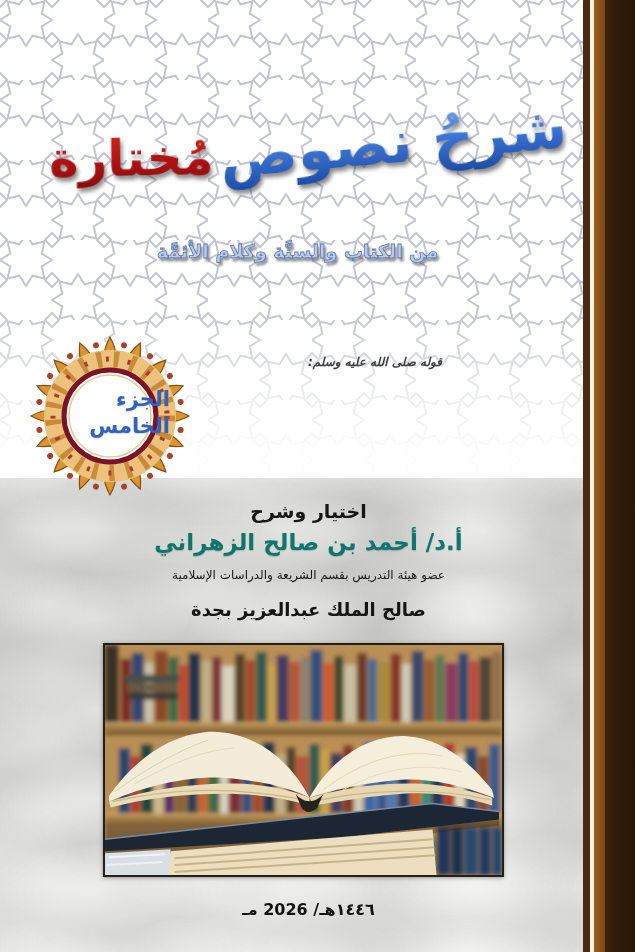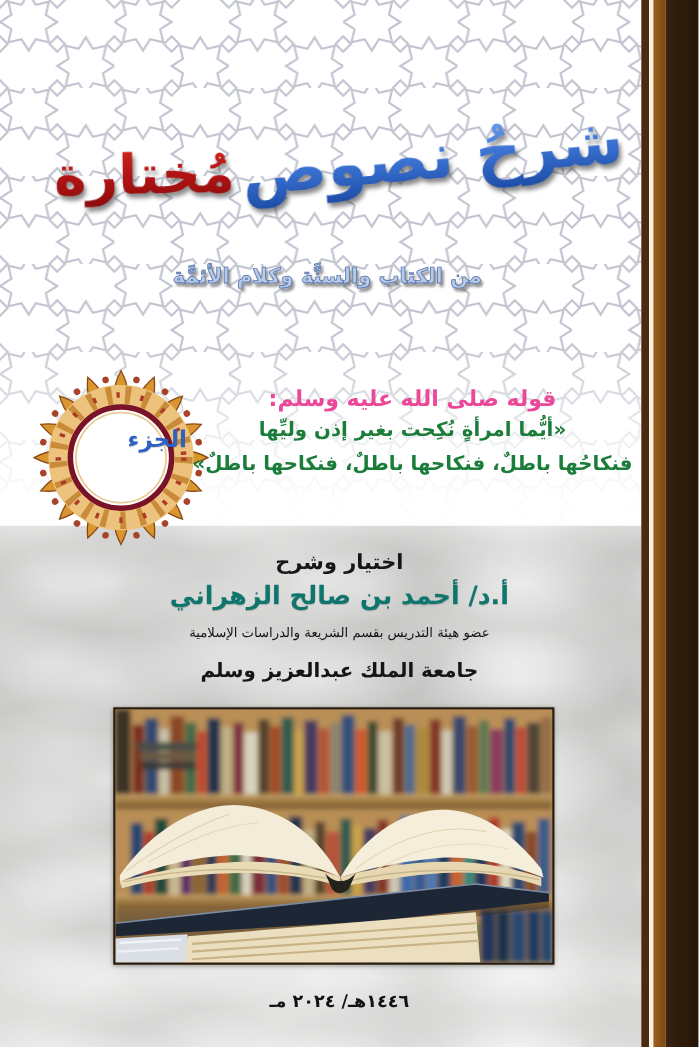--- a/index.html
+++ b/index.html
@@ -74,21 +74,21 @@
   .badge{position:absolute;left:28px;top:334px;width:164px;height:164px;}
   .badge-text{
     position:absolute;left:50px;top:386px;width:120px;text-align:right;
     direction:rtl;color:#2e63c4;font-size:21px;font-weight:bold;line-height:27px;
     text-shadow:0 1px 1px rgba(0,0,0,.15);
   }
   
   .hadith{
     position:absolute;left:160px;top:349px;width:430px;text-align:center;direction:rtl;
   }
-  .hadith .h-intro{font-size:20px;color:#ec4899;font-weight:bold;line-height:26px;}
+  .hadith .h-intro{font-size:12px;color:#404040;font-weight:bold;line-height:26px;font-style:italic;}
   .hadith .h-green{font-size:18px;color:#1c7c3a;font-weight:bold;line-height:31px;}
   
   .cline{position:absolute;left:0;width:583px;text-align:center;direction:rtl;
          transform:translateX(17px);white-space:nowrap;}
   .byline{top:500px;font-size:19px;font-weight:bold;color:#161616;}
   .author-name{top:529px;font-size:23px;font-weight:bold;color:#0f766e;
                text-shadow:0 1px 1px rgba(0,0,0,.2);}
   .author-role{top:568px;font-size:12px;font-weight:normal;color:#151515;}
   .author-univ{top:599px;font-size:18px;font-weight:bold;color:#151515;}
   .date-line{top:900px;font-size:16px;font-weight:bold;color:#111;}
@@ -186,32 +186,31 @@
       </g>
       <circle r="57" fill="none" stroke="#ecc27c" stroke-width="18"></circle>
       <circle r="57" fill="none" stroke="#c98a3a" stroke-width="16" stroke-dasharray="5 12"></circle>
       <circle r="57" fill="none" stroke="#b03a2a" stroke-width="5" stroke-dasharray="3 19"></circle>
       <circle r="46" fill="#ffffff" stroke="#7a1228" stroke-width="5"></circle>
       <circle r="41" fill="none" stroke="#e8c890" stroke-width="1.5"></circle>
     </g>
   </svg>
   <div class="badge-text" dir="rtl">
     <div>الجزء</div>
+    <div>الخامس</div>
   </div>
 
   <div class="hadith" dir="rtl">
     <div class="h-intro">قوله صلى الله عليه وسلم:</div>
-    <div class="h-green">«أيُّما امرأةٍ نُكِحت بغير إذن وليِّها</div>
-    <div class="h-green">فنكاحُها باطلٌ، فنكاحها باطلٌ، فنكاحها باطلٌ»</div>
   </div>
 
   <div class="cline byline" dir="rtl">اختيار وشرح</div>
   <div class="cline author-name" dir="rtl">أ.د/ أحمد بن صالح الزهراني</div>
   <div class="cline author-role" dir="rtl">عضو هيئة التدريس بقسم الشريعة والدراسات الإسلامية</div>
-  <div class="cline author-univ" dir="rtl">جامعة الملك عبدالعزيز وسلم</div>
+  <div class="cline author-univ" dir="rtl">صالح الملك عبدالعزيز بجدة</div>
 
   <div class="photo">
     <svg xmlns="http://www.w3.org/2000/svg" viewBox="0 0 400 232" preserveAspectRatio="none">
       <defs>
         <filter id="bgblur" x="-5%" y="-5%" width="110%" height="110%">
           <feGaussianBlur stdDeviation="2.4"></feGaussianBlur>
         </filter>
       </defs>
 
       <g filter="url(#bgblur)">
@@ -343,21 +342,21 @@
         <path d="M70,215 L330,196" stroke="#c8b388" stroke-width="2" fill="none"></path>
         <path d="M70,222 L332,204" stroke="#c8b388" stroke-width="2" fill="none"></path>
         <path d="M70,229 L333,212" stroke="#c8b388" stroke-width="2" fill="none"></path>
         <path d="M0,210 L66,206 L64,232 L0,232 Z" fill="#d9dfe4"></path>
         <path d="M4,214 L60,211" stroke="#f2f5f8" stroke-width="2" fill="none"></path>
         <path d="M2,222 L58,219" stroke="#eef2f5" stroke-width="2" fill="none"></path>
       </g>
     </svg>
   </div>
 
-  <div class="cline date-line" dir="rtl">١٤٤٦هـ/ ٢٠٢٤ مـ</div>
+  <div class="cline date-line" dir="rtl">١٤٤٦هـ/ 2026 مـ</div>
 
   <div class="side-border">
     <div class="sb1"></div>
     <div class="sb2"></div>
     <div class="sb3"></div>
     <div class="sb4"></div>
   </div>
 
 </div>
 

